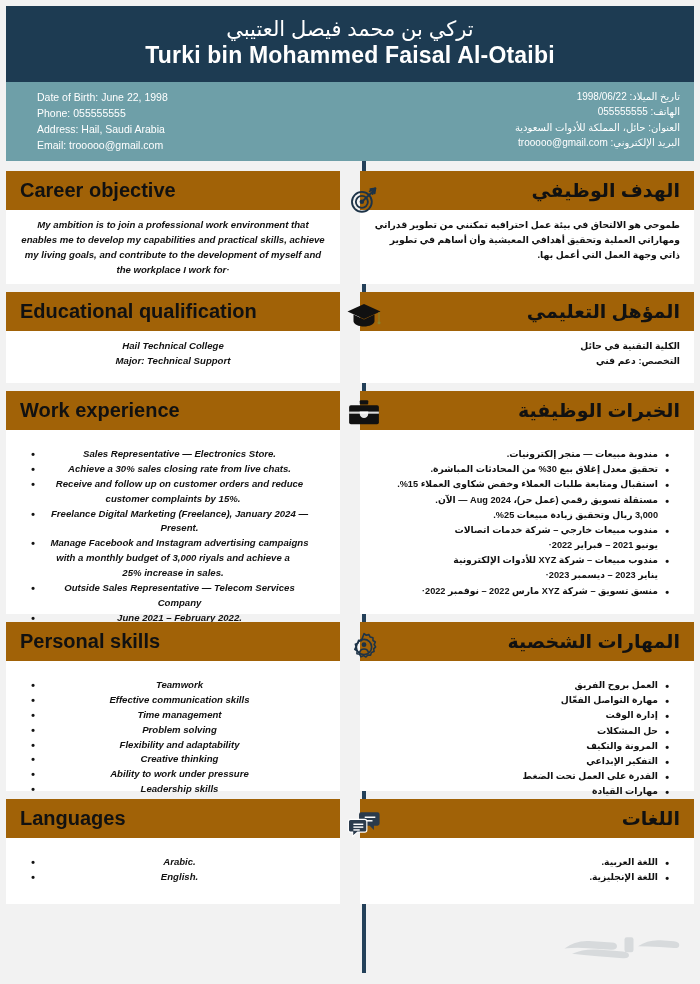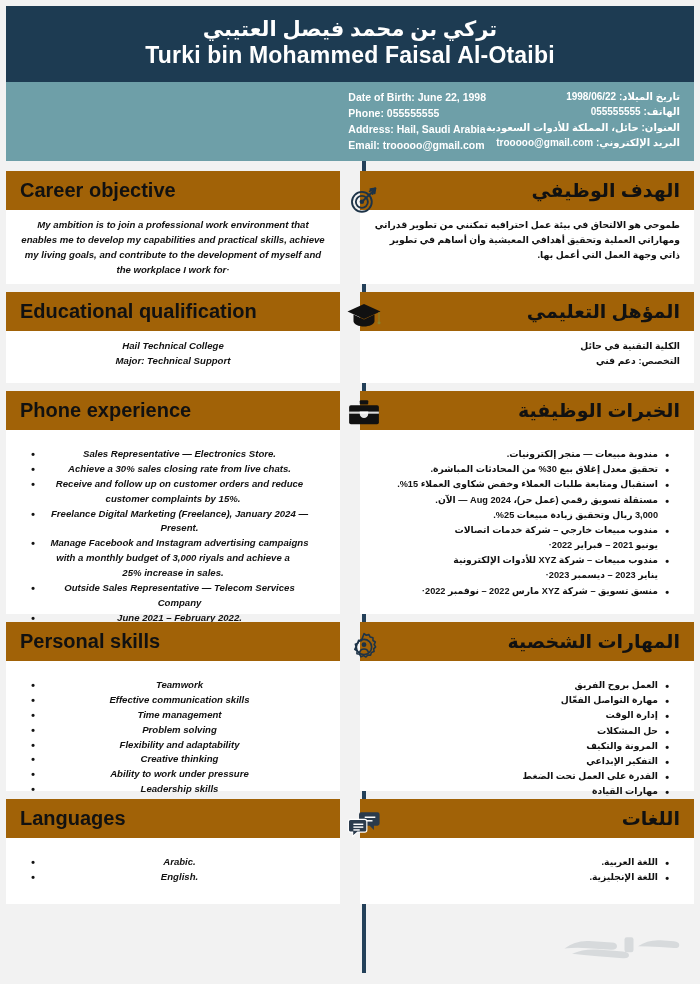--- a/index.html
+++ b/index.html
@@ -22,42 +22,42 @@
   
   .header-band{
     background:#1d3b52;
     color:#ffffff;
     text-align:center;
     padding:10px 10px 12px 10px;
     box-sizing:border-box;
   }
   .name-ar{
     font-size:21px;
-    font-weight:bold;
+    font-weight:normal;
     direction:rtl;
     line-height:1.25;
     letter-spacing:.3px;
   }
   .name-en{
     font-size:23px;
     font-weight:bold;
     line-height:1.2;
     margin-top:0;
     letter-spacing:.2px;
   }
 
   .contact-band{
     background:#6e9fa8;
     color:#ffffff;
     display:flex;
-    justify-content:flex-end;
-    padding:9px 14px 10px 0;
+    justify-content:space-between;
+    padding:9px 14px 10px 31px;
     box-sizing:border-box;
     font-size:10.5px;
-    font-weight:bold;
+    font-weight:normal;
   }
   .contact-col{display:flex;flex-direction:column;gap:4px;}
   .contact-col.en{text-align:left;}
   .contact-col.ar{text-align:right;direction:rtl;font-size:10px;}
   .contact-line{white-space:nowrap;line-height:1.15;}
 
   
   .body-wrap{
     position:relative;
     background:#f2f2f2;
@@ -234,21 +234,21 @@
           <path d="M24 4 L46 14 L24 24 L2 14 Z"></path>
           <path d="M10 18 L10 27 C10 31 17 34 24 34 C31 34 38 31 38 27 L38 18 L24 24.5 Z"></path>
           <line x1="44" y1="15" x2="44" y2="28" stroke="#8a7f2a" stroke-width="1.6"></line>
           <circle cx="44" cy="29" r="2" fill="#8a7f2a"></circle>
         </svg>
       </div>
     </div>
 
     <div class="section" style="margin-bottom:8px;">
       <div class="col left">
-        <div class="sec-head en">Phone experience</div>
+        <div class="sec-head en">Work experience</div>
         <div class="sec-body en" style="height:184px;">
           <ul>
             <li>Sales Representative — Electronics Store.</li>
             <li>Achieve a 30% sales closing rate from live chats.</li>
             <li>Receive and follow up on customer orders and reduce</li>
             <li class="nobullet cont">customer complaints by 15%.</li>
             <li>Freelance Digital Marketing (Freelance), January 2024 — Present.</li>
             <li>Manage Facebook and Instagram advertising campaigns</li>
             <li class="nobullet cont">with a monthly budget of 3,000 riyals and achieve a</li>
             <li class="nobullet cont">25% increase in sales.</li>

